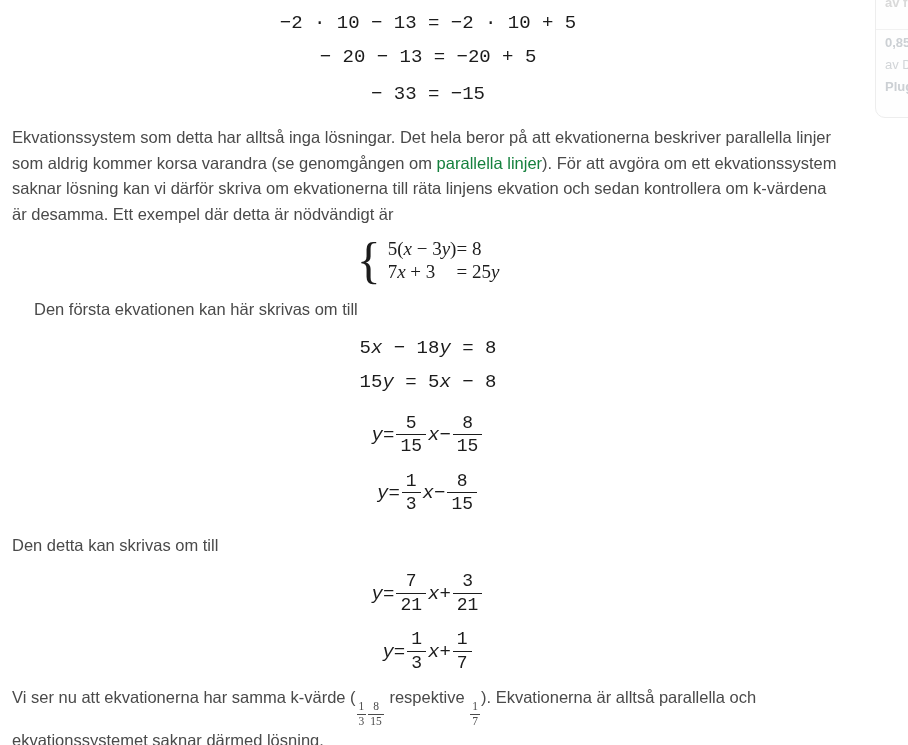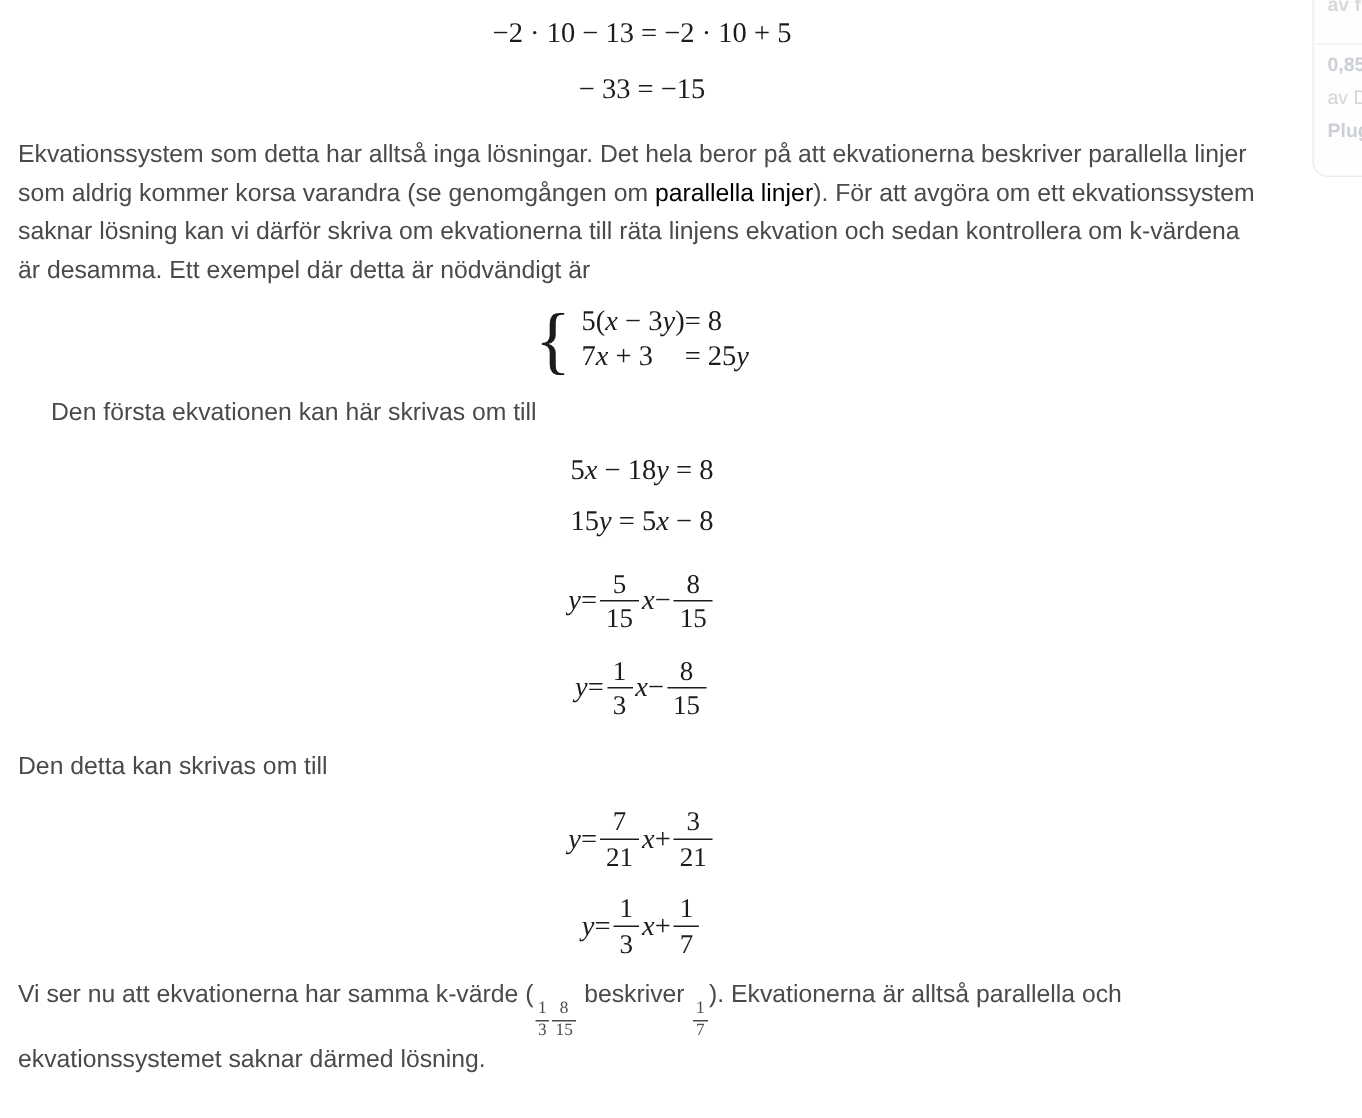--- a/index.html
+++ b/index.html
@@ -19,28 +19,28 @@
   
   .para {
     margin: 0;
     padding-left: 12px;
     width: 845px;
     font-size: 16.5px;
     line-height: 25.6px;
     color: #4a4a4a;
   }
   .para a {
-    color: #000000;
+    color: #15803d;
     text-decoration: none;
     cursor: pointer;
   }
   
   .math-line {
     text-align: center;
-    font-family: Liberation Serif, serif;
+    font-family: Liberation Mono, monospace;
     font-size: 19px;
     color: #1c1c1c;
     line-height: 34px;
     width: 856px;
   }
   .math-line.tall {
     height: 58px;
     display: flex;
     align-items: center;
     justify-content: center;
@@ -128,20 +128,21 @@
   .mt12 { margin-top: 12px; padding-left: 34px; }
   .mt14 { margin-top: 14px; }
   .mt4  { margin-top: 4px; }
 </style>
 </head>
 <body>
 
 <div class="main">
 
   <div class="math-line mt6">−2 · 10 − 13 = −2 · 10 + 5</div>
+  <div class="math-line">− 20 − 13 = −20 + 5</div>
   <div class="math-line mt2">− 33 = −15</div>
 
   <p class="para mt14"><span>Ekvationssystem som detta har alltså inga lösningar. Det hela beror på att ekvationerna beskriver parallella linjer som aldrig kommer korsa varandra (se genomgången om </span><a>parallella linjer</a><span>). För att avgöra om ett ekvationssystem saknar lösning kan vi därför skriva om ekvationerna till räta linjens ekvation och sedan kontrollera om k-värdena är desamma. Ett exempel där detta är nödvändigt är</span></p>
 
   <div class="system">
     <span class="brace">{</span>
     <span class="rows">
       <span><span>5(</span><span class="v">x</span><span> − 3</span><span class="v">y</span><span>)</span></span>
       <span>= 8</span>
       <span><span>7</span><span class="v">x</span><span> + 3</span></span>
@@ -216,21 +217,21 @@
         <span class="den">7</span>
       </span>
   </div>
 
   <p class="para mt4"><span>Vi ser nu att ekvationerna har samma k-värde (</span><span class="sfrac">
         <span class="num">1</span>
         <span class="den">3</span>
       </span><span class="sfrac">
         <span class="num">8</span>
         <span class="den">15</span>
-      </span><span> beskriver </span><span class="sfrac">
+      </span><span> respektive </span><span class="sfrac">
         <span class="num">1</span>
         <span class="den">7</span>
       </span><span>). Ekvationerna är alltså parallella och ekvationssystemet saknar därmed lösning.</span></p>
 
 </div>
 
 <div class="side-card">
   <div class="frag">av f</div>
   <div class="item bold">0,85</div>
   <div class="item">av D</div>

